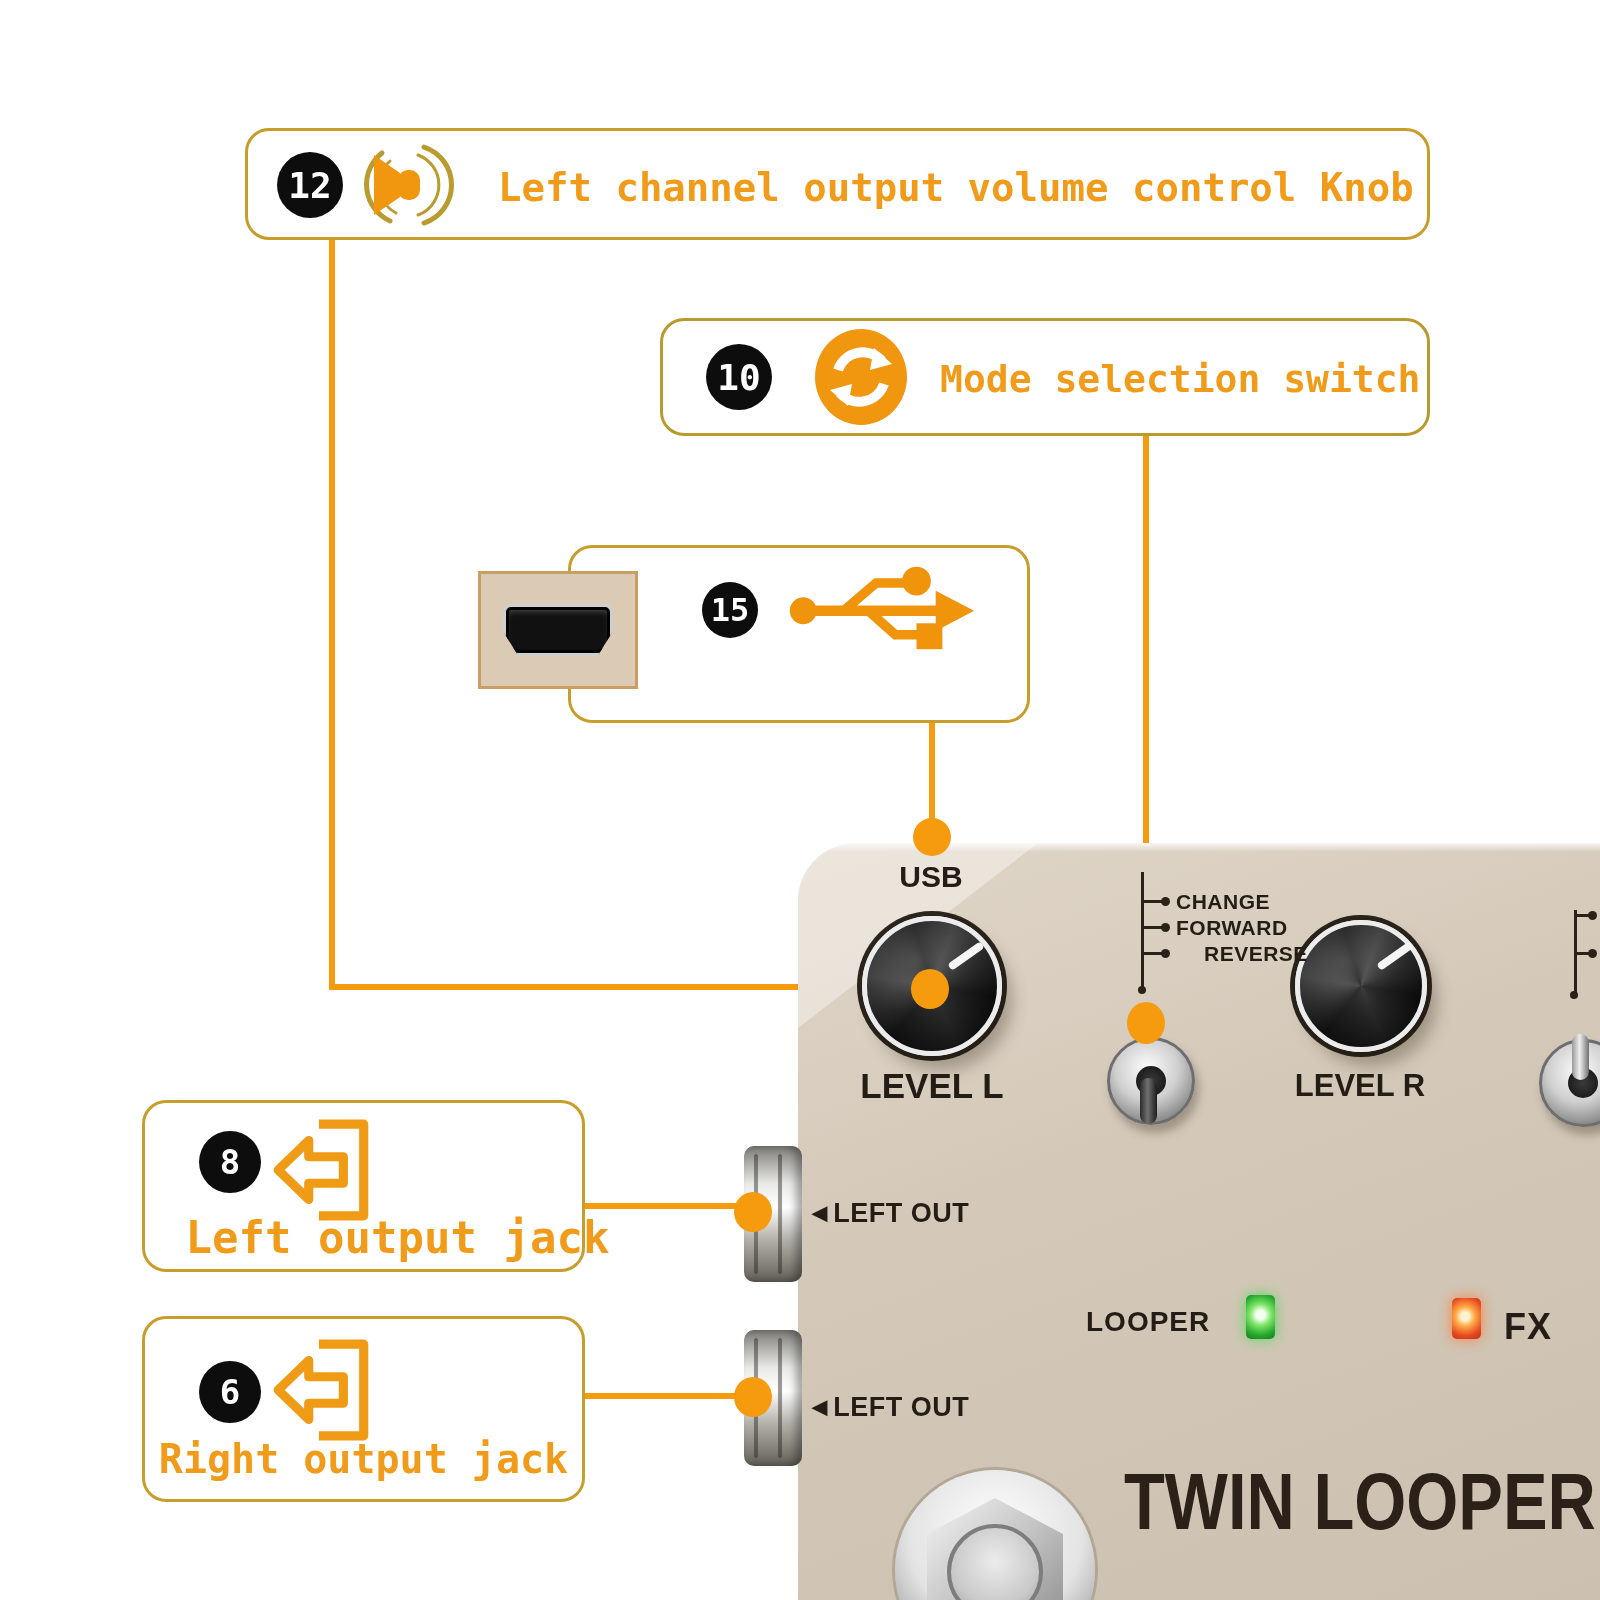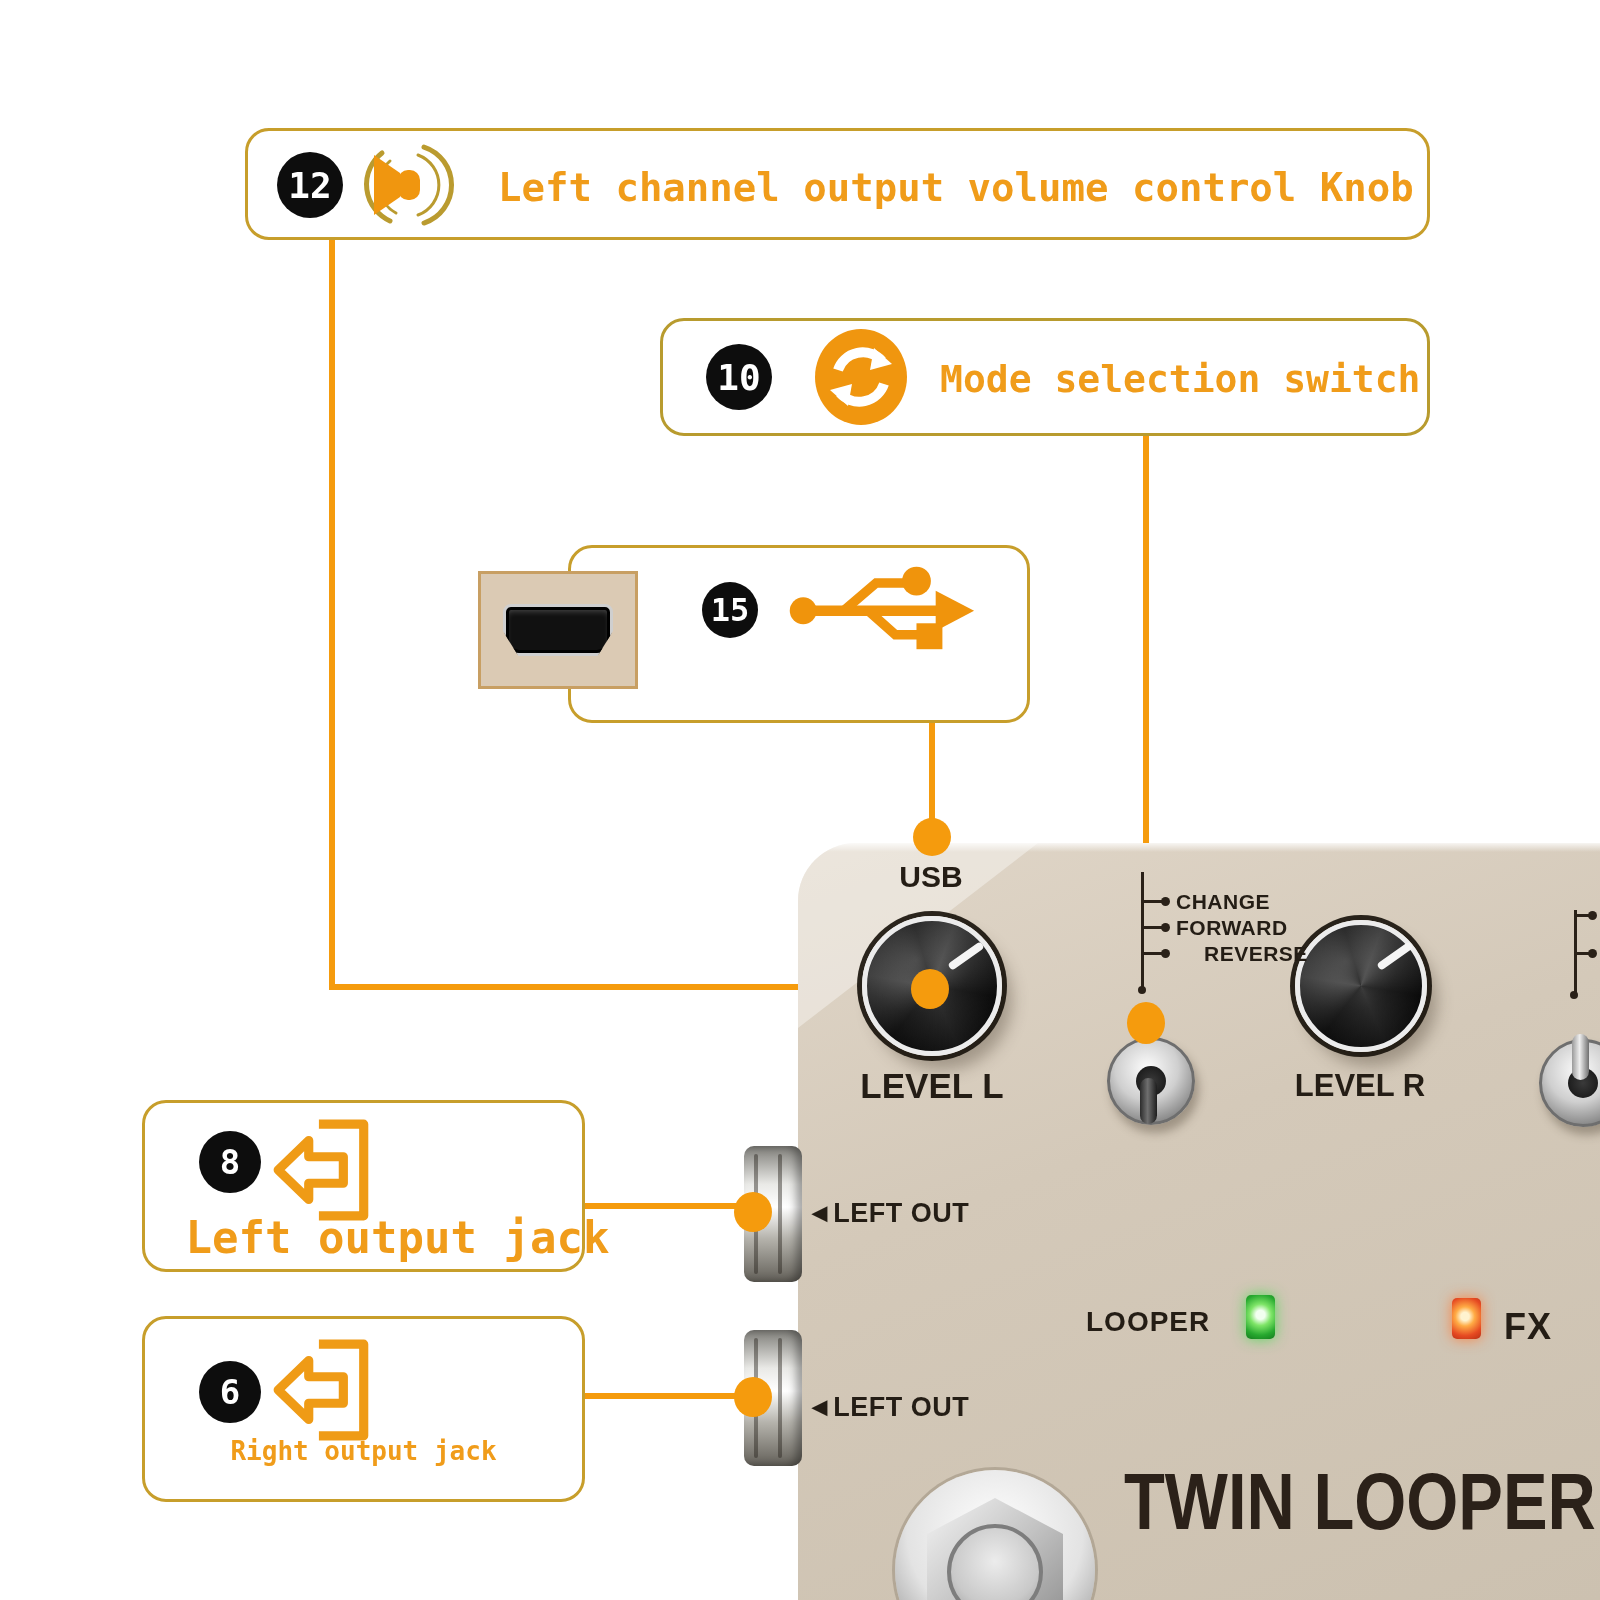--- a/index.html
+++ b/index.html
@@ -38,21 +38,21 @@
         clip-path:polygon(0 0,100% 0,100% 52%,86% 100%,14% 100%,0 52%);
         box-shadow:inset 0 0 0 3px #000, inset 0 4px 6px rgba(255,255,255,.25);}
   
   #b8{left:142px;top:1100px;width:443px;height:172px;}
   #c8{left:199px;top:1131px;width:62px;height:62px;font-size:34px;}
   #i8{position:absolute;left:268px;top:1114px;}
   #t8{left:142px;top:1212px;width:511px;text-align:center;font-size:44px;}
   #b6{left:142px;top:1316px;width:443px;height:186px;}
   #c6{left:199px;top:1361px;width:62px;height:62px;font-size:34px;}
   #i6{position:absolute;left:268px;top:1334px;}
-  #t6{left:142px;top:1436px;width:443px;text-align:center;font-size:26px;}
+  #t6{left:142px;top:1436px;width:443px;text-align:center;font-size:40px;}
   
   #l12v{left:329px;top:238px;width:6px;height:752px;}
   #l12h{left:329px;top:984px;width:586px;height:6px;}
   #d12{left:911px;top:969px;width:38px;height:40px;}
   #l10v{left:1143px;top:434px;width:6px;height:574px;}
   #d10{left:1127px;top:1002px;width:38px;height:42px;}
   #l15v{left:929px;top:721px;width:6px;height:102px;}
   #d15{left:913px;top:818px;width:38px;height:38px;}
   #l8h{left:583px;top:1203px;width:154px;height:6px;}
   #d8{left:734px;top:1192px;width:38px;height:40px;}

